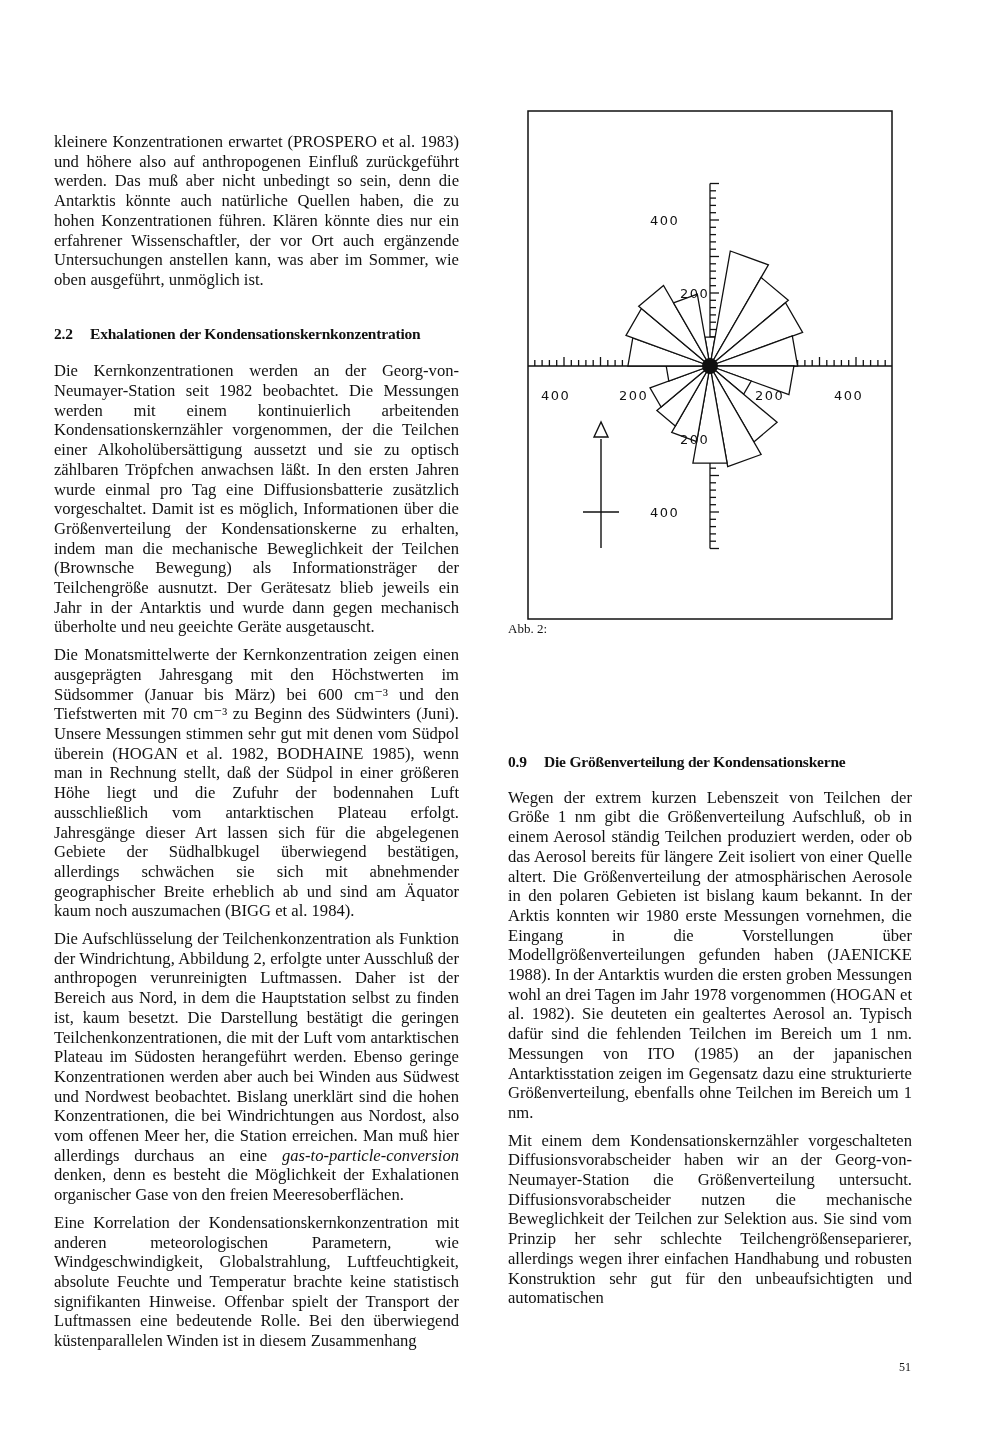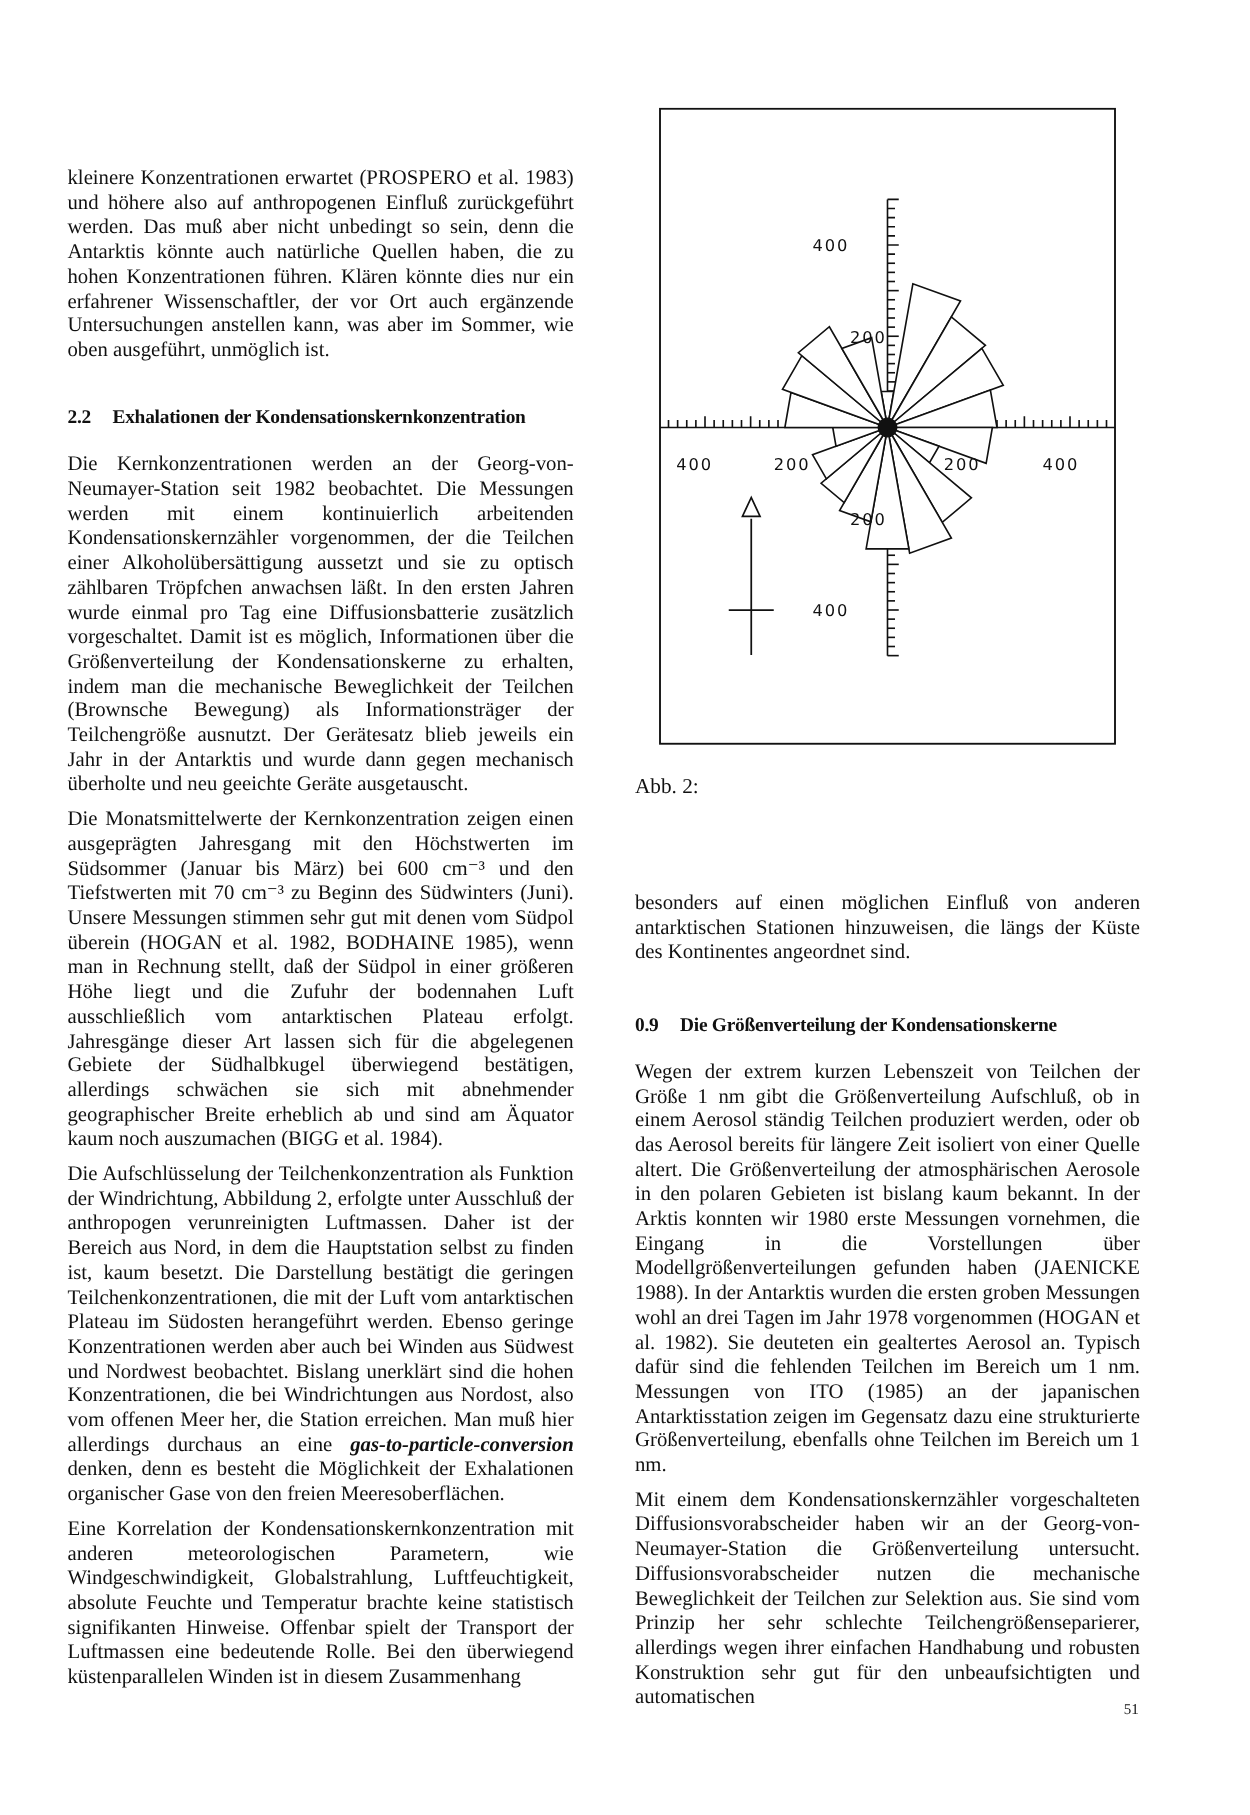--- a/index.html
+++ b/index.html
@@ -6,23 +6,23 @@
   body { width: 1000px; height: 1452px; position: relative; overflow: hidden;
          font-family: "Liberation Serif", "DejaVu Serif", serif; color: #111; }
   .col { position: absolute; font-size: 16.6px; line-height: 19.7px; text-align: justify; }
   .col p { margin: 0 0 8px 0; text-indent: 0; hyphens: manual; }
   #left { left: 54px; top: 88px; width: 405px; margin-top: 44px; }
   #right { left: 508px; top: 712px; width: 404px; }
   h2.sec { font-size: 15.5px; font-weight: bold; margin: 34px 0 18px 0; text-align: left;
            font-family: "Liberation Serif", serif; letter-spacing: -0.2px; }
   h2.sec .num { display: inline-block; width: 36px; }
   #right h2.sec { margin: 40px 0 16px 0; }
-  i { font-style: italic; font-weight: bold; }
-  #figure { position: absolute; left: 527px; top: 86px; width: 314px; height: 510px; }
-  #caption { position: absolute; left: 508px; top: 620px; width: 410px; font-size: 17px;
+  i { font-style: italic; }
+  #figure { position: absolute; left: 527px; top: 110px; width: 314px; height: 510px; }
+  #caption { position: absolute; left: 508px; top: 620px; width: 410px; font-size: 13px;
              line-height: 17.5px; display: flex; }
   #caption .lbl { width: 58px; flex: none; }
   #caption .txt { flex: 1; text-align: justify; }
   #pagenum { position: absolute; left: 899px; top: 1360px; font-size: 12px; }
   svg text { font-family: "DejaVu Sans", sans-serif; font-size: 13px; fill: #111; letter-spacing: 1.5px; }
 </style>
 </head>
 <body>
 
 <div id="left" class="col">
@@ -178,21 +178,20 @@
       <polygon points="74,312 67,327 81,327"></polygon>
     </g>
   </svg>
 </div>
 
 <div id="caption">
   <span class="lbl">Abb. 2:</span>
 </div>
 
 <div id="right" class="col">
-  <p>besonders auf einen möglichen Einfluß von anderen antarktischen Stationen hinzuweisen, die längs der Küste des Kontinentes angeordnet sind.</p>
   <h2 class="sec">
     <span class="num">0.9</span><span>Die Größenverteilung der Kondensationskerne</span>
   </h2>
   <p>Wegen der extrem kurzen Lebenszeit von Teilchen der Größe 1 nm gibt die Größenverteilung Aufschluß, ob in einem Aerosol ständig Teilchen produziert werden, oder ob das Aerosol bereits für längere Zeit isoliert von einer Quelle altert. Die Größenverteilung der atmosphärischen Aerosole in den polaren Gebieten ist bislang kaum bekannt. In der Arktis konnten wir 1980 erste Messungen vornehmen, die Eingang in die Vorstellungen über Modellgrößenverteilungen gefunden haben (JAENICKE 1988). In der Antarktis wurden die ersten groben Messungen wohl an drei Tagen im Jahr 1978 vorgenommen (HOGAN et al. 1982). Sie deuteten ein gealtertes Aerosol an. Typisch dafür sind die fehlenden Teilchen im Bereich um 1 nm. Messungen von ITO (1985) an der japanischen Antarktisstation zeigen im Gegensatz dazu eine strukturierte Größenverteilung, ebenfalls ohne Teilchen im Bereich um 1 nm.</p>
   <p>Mit einem dem Kondensationskernzähler vorgeschalteten Diffusionsvorabscheider haben wir an der Georg-von-Neumayer-Station die Größenverteilung untersucht. Diffusionsvorabscheider nutzen die mechanische Beweglichkeit der Teilchen zur Selektion aus. Sie sind vom Prinzip her sehr schlechte Teilchengrößenseparierer, allerdings wegen ihrer einfachen Handhabung und robusten Konstruktion sehr gut für den unbeaufsichtigten und automatischen</p>
 </div>
 
 <div id="pagenum">51</div>
 
 </body></html>

